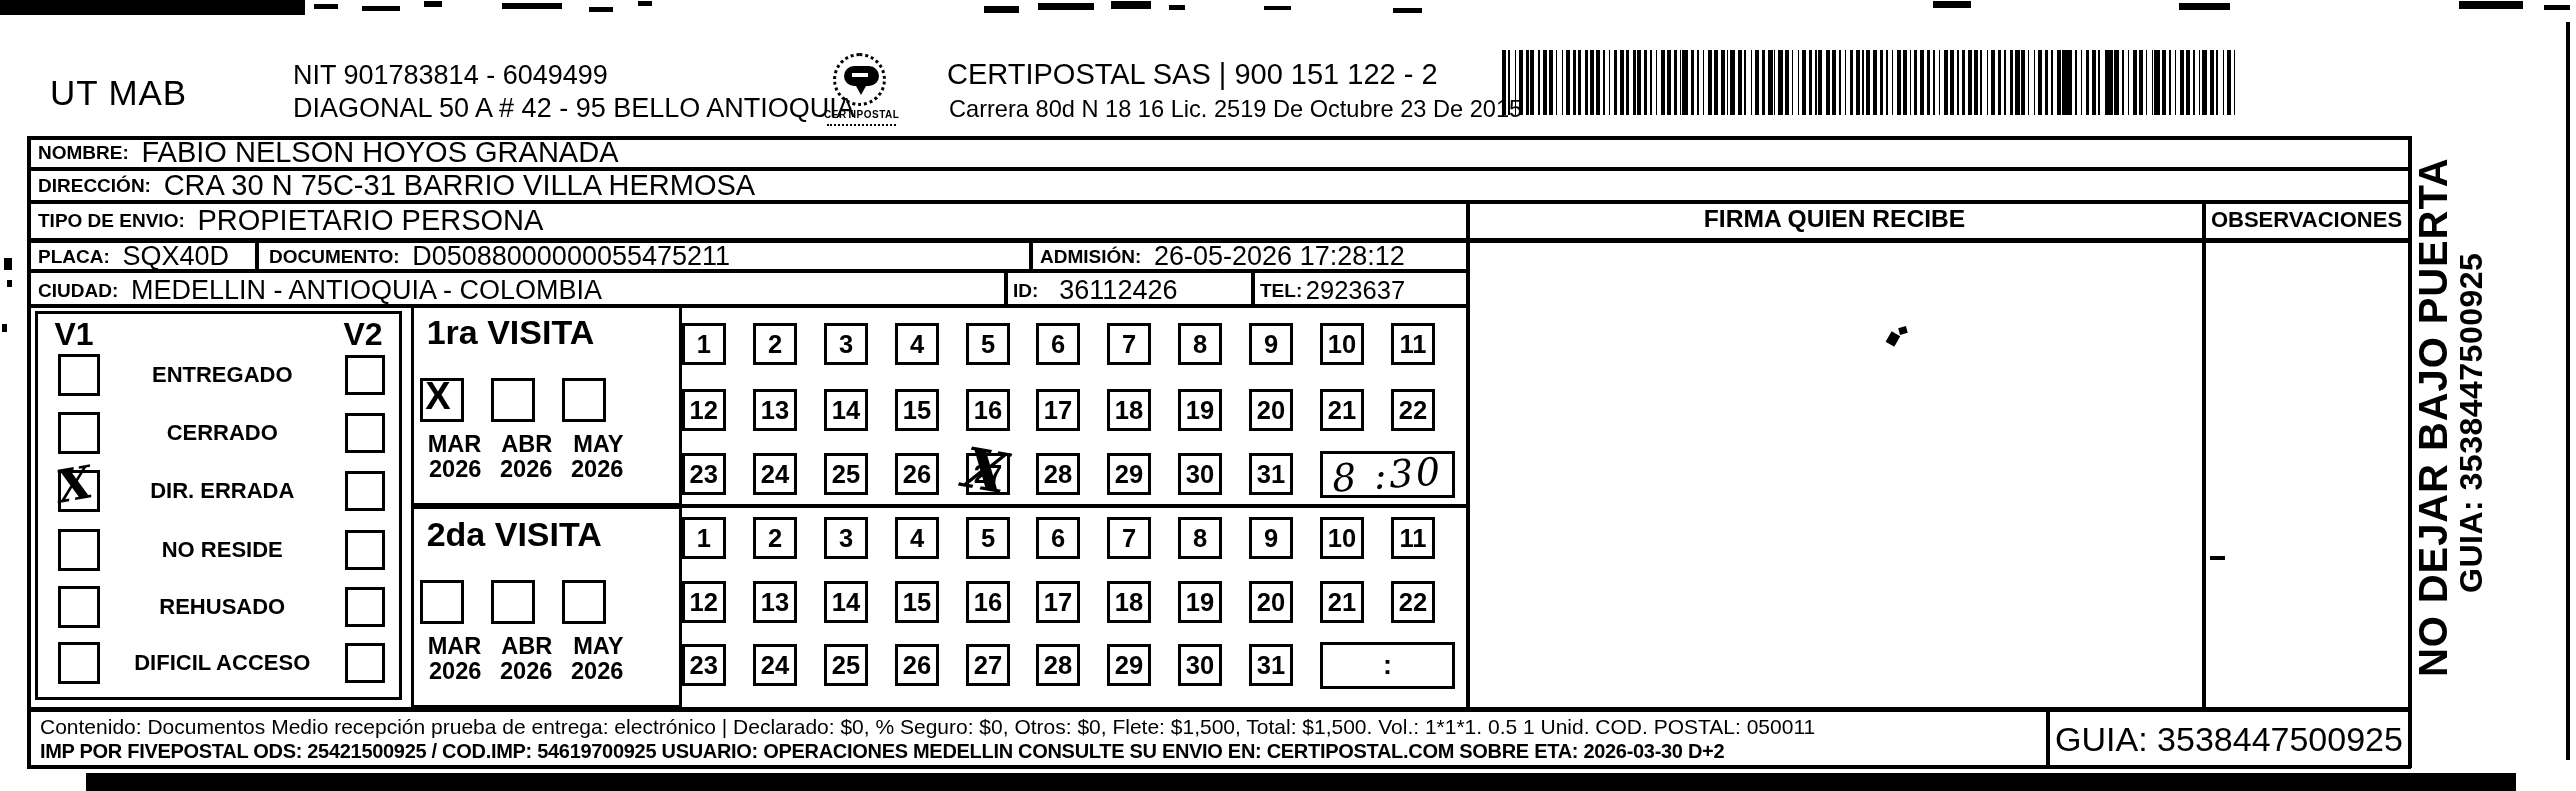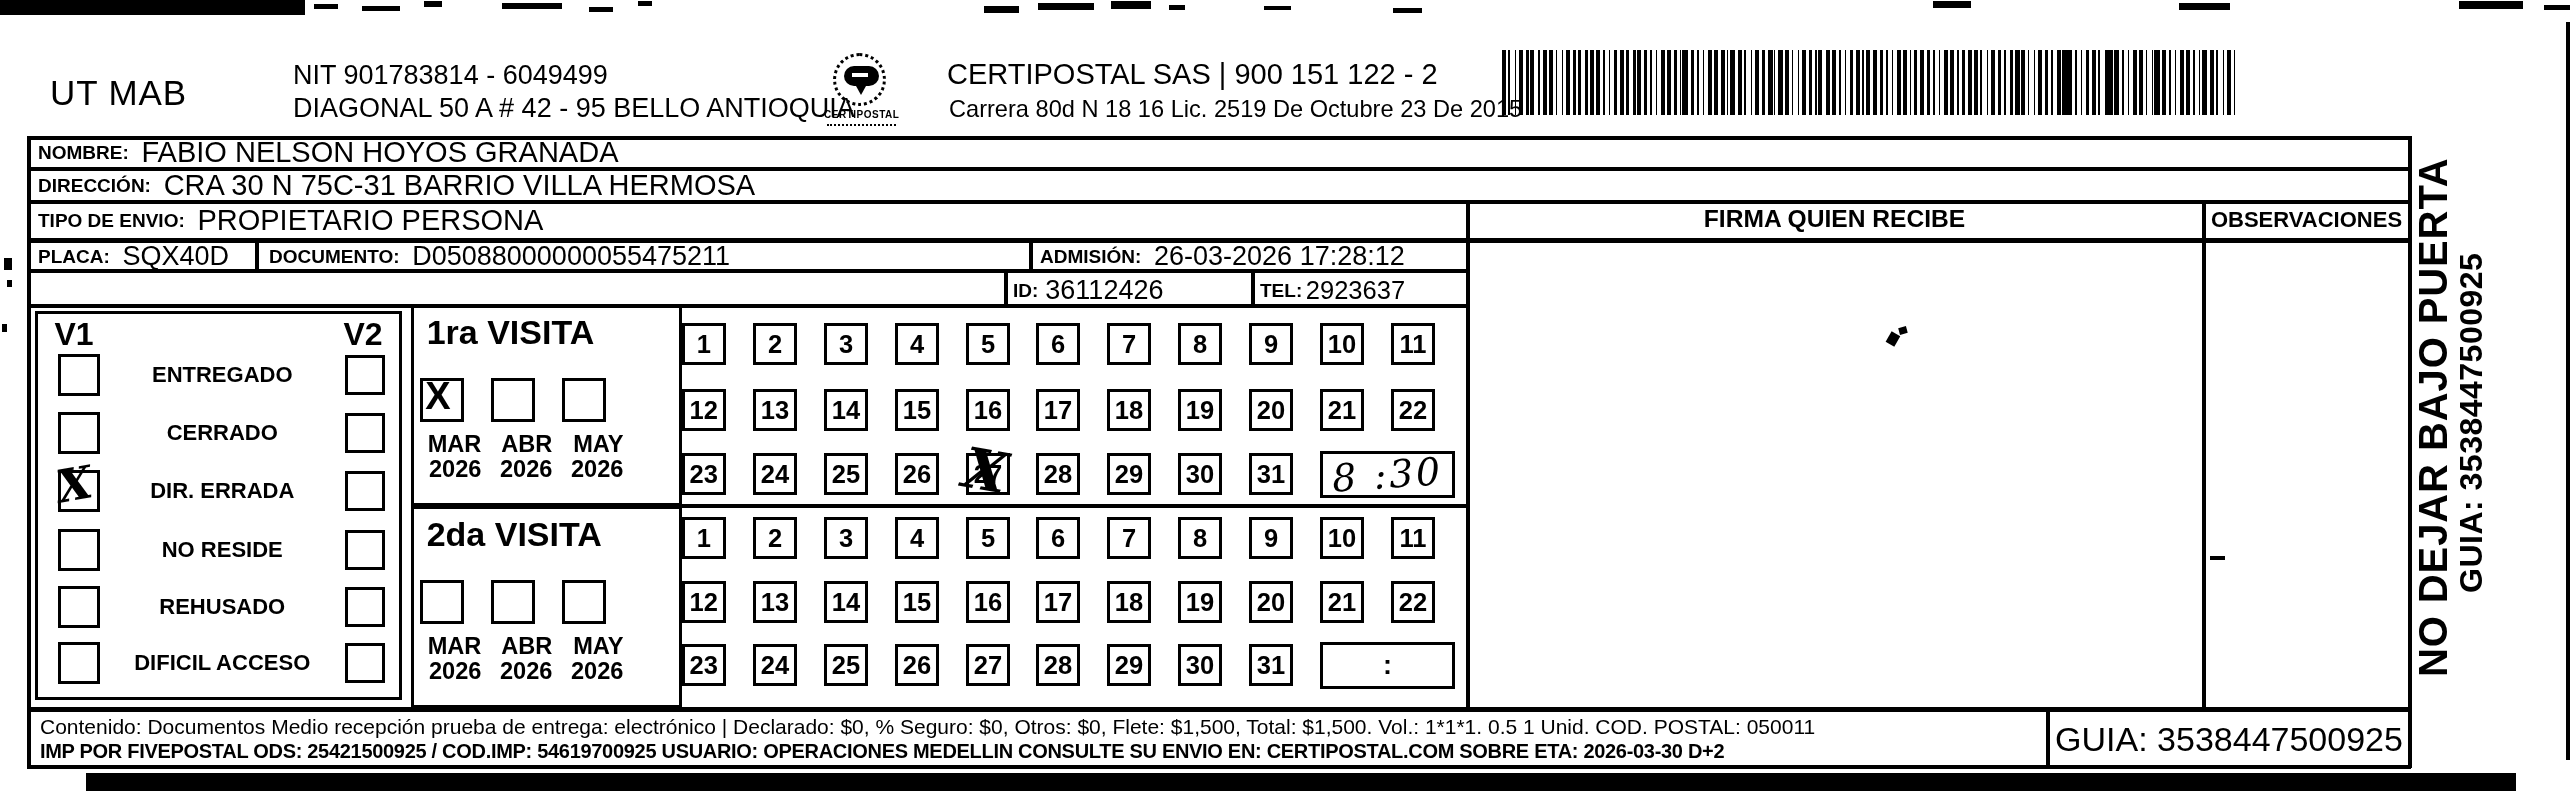--- a/index.html
+++ b/index.html
@@ -159,23 +159,27 @@
   <div class="row-line" style="left:38px;top:242px;height:29px;">
     <span class="lab">PLACA:</span>
     <span class="val-sm">SQX40D</span>
   </div>
   <div class="row-line" style="left:269px;top:242px;height:29px;">
     <span class="lab">DOCUMENTO:</span>
     <span class="val-sm">D05088000000055475211</span>
   </div>
   <div class="row-line" style="left:1040px;top:242px;height:29px;">
     <span class="lab">ADMISIÓN:</span>
-    <span class="val-sm">26-03-2026 17:28:12</span>
-  </div>
-  <div class="row-line" style="left:1013px;top:275px;height:31px;gap:7px;justify-content:center;">
+    <span class="val-sm">26-05-2026 17:28:12</span>
+  </div>
+  <div class="row-line" style="left:38px;top:275px;height:31px;">
+    <span class="lab">CIUDAD:</span>
+    <span class="val-sm">MEDELLIN - ANTIOQUIA - COLOMBIA</span>
+  </div>
+  <div class="row-line" style="left:1013px;top:275px;height:31px;gap:21px;justify-content:center;">
     <span class="lab">ID:</span>
     <span class="val-sm">36112426</span>
   </div>
   <div class="row-line" style="left:1260px;top:275px;height:31px;gap:3.6px;">
     <span class="lab">TEL:</span>
     <span class="val-sm" style="font-size:25.5px;">2923637</span>
   </div>
 
   <div class="firma-hdr">FIRMA QUIEN RECIBE</div>
   <div class="obs-hdr">OBSERVACIONES</div>

